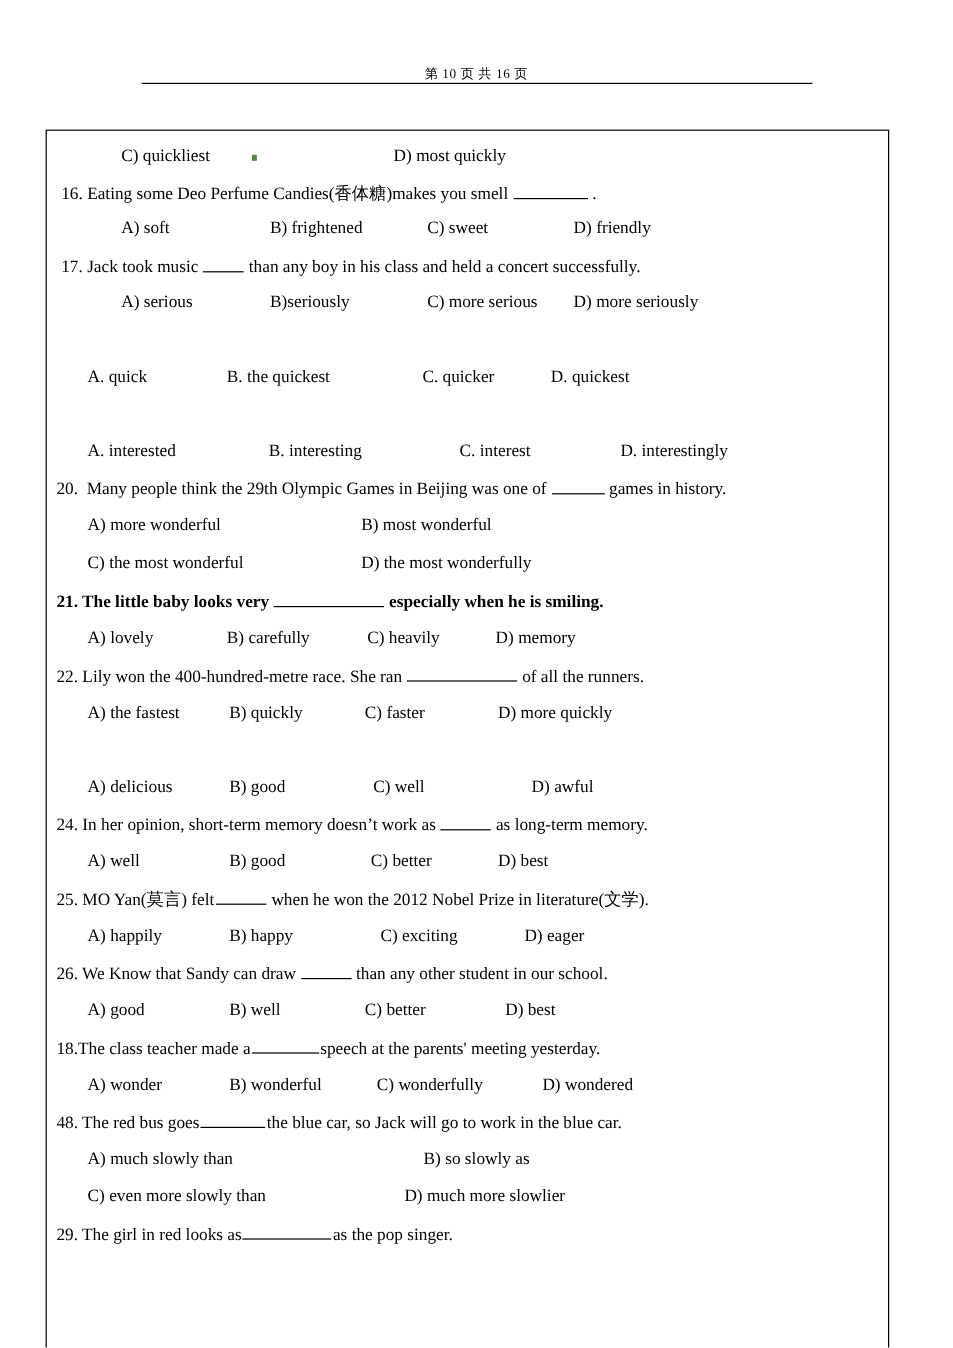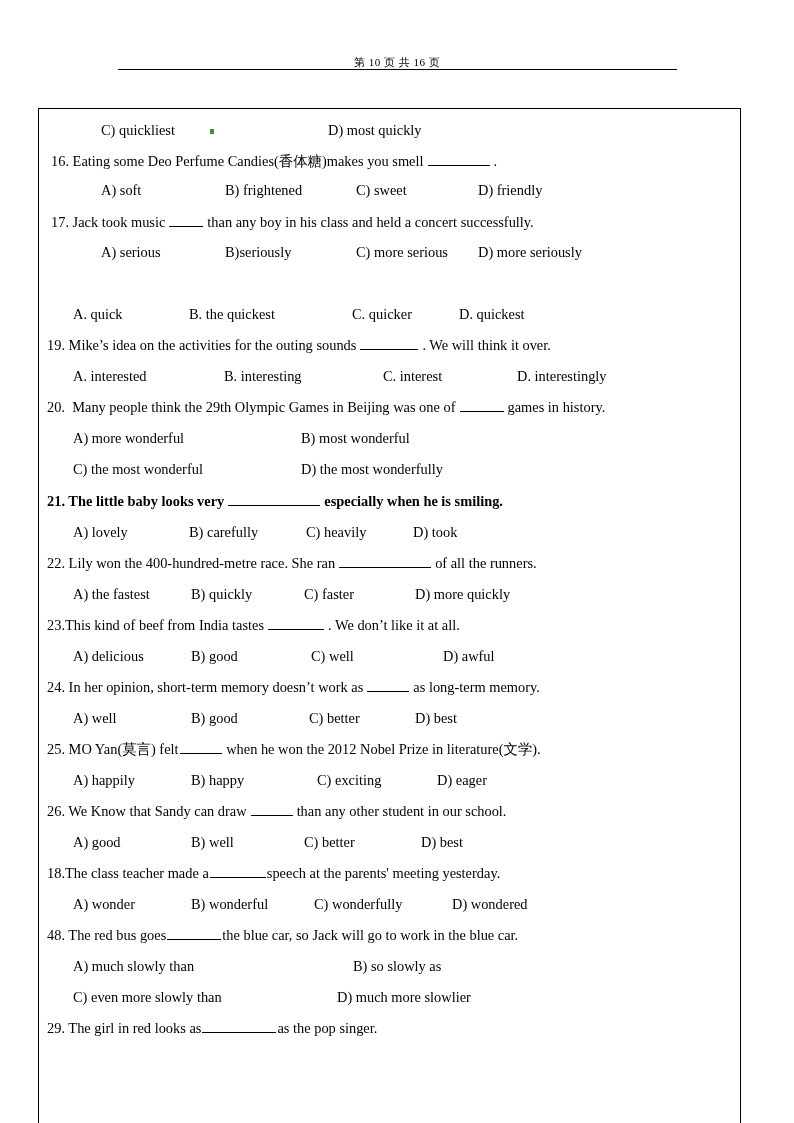--- a/index.html
+++ b/index.html
@@ -126,24 +126,20 @@
     <div class="opt" style="left:62px; top:134px;">A) serious</div>
     <div class="opt" style="left:186px; top:134px;">B)seriously</div>
     <div class="opt" style="left:317px; top:134px;">C) more serious</div>
     <div class="opt" style="left:439px; top:134px;">D) more seriously</div>
 
     <div class="opt" style="left:34px; top:196px;">A. quick</div>
     <div class="opt" style="left:150px; top:196px;">B. the quickest</div>
     <div class="opt" style="left:313px; top:196px;">C. quicker</div>
     <div class="opt" style="left:420px; top:196px;">D. quickest</div>
 
-    <div class="row stem" style="left:8px; top:227px;">
-      <span>19.</span>
-      <span>Mike’s idea on the activities for the outing sounds</span><span class="blank sp" style="width:58px;"></span><span>. We will think it over.</span>
-    </div>
     <div class="opt" style="left:34px; top:258px;">A. interested</div>
     <div class="opt" style="left:185px; top:258px;">B. interesting</div>
     <div class="opt" style="left:344px; top:258px;">C. interest</div>
     <div class="opt" style="left:478px; top:258px;">D. interestingly</div>
 
     <div class="row stem" style="left:8px; top:289px;">
       <span>20.</span>&nbsp;
       <span>Many people think the 29th Olympic Games in Beijing was one of</span><span class="blank sp" style="width:44px;"></span><span>games in history.</span>
     </div>
     <div class="opt" style="left:34px; top:320px;">A) more wonderful</div>
@@ -151,34 +147,31 @@
     <div class="opt" style="left:34px; top:351px;">C) the most wonderful</div>
     <div class="opt" style="left:262px; top:351px;">D) the most wonderfully</div>
 
     <div class="row stem" style="left:8px; top:383px;font-weight:bold;">
       <span>21.</span>
       <span>The little baby looks very</span><span class="blank sp" style="width:92px;"></span><span>especially when he is smiling.</span>
     </div>
     <div class="opt" style="left:34px; top:414px;">A) lovely</div>
     <div class="opt" style="left:150px; top:414px;">B) carefully</div>
     <div class="opt" style="left:267px; top:414px;">C) heavily</div>
-    <div class="opt" style="left:374px; top:414px;">D) took</div>
+    <div class="opt" style="left:374px; top:414px;">D) memory</div>
 
     <div class="row stem" style="left:8px; top:445px;">
       <span>22.</span>
       <span>Lily won the 400-hundred-metre race. She ran</span><span class="blank sp" style="width:92px;"></span><span>of all the runners.</span>
     </div>
     <div class="opt" style="left:34px; top:476px;">A) the fastest</div>
     <div class="opt" style="left:152px; top:476px;">B) quickly</div>
     <div class="opt" style="left:265px; top:476px;">C) faster</div>
     <div class="opt" style="left:376px; top:476px;">D) more quickly</div>
 
-    <div class="row stem" style="left:8px; top:507px;">
-      <span>23.</span><span>This kind of beef from India tastes</span><span class="blank sp" style="width:56px;"></span><span>. We don’t like it at all.</span>
-    </div>
     <div class="opt" style="left:34px; top:538px;">A) delicious</div>
     <div class="opt" style="left:152px; top:538px;">B) good</div>
     <div class="opt" style="left:272px; top:538px;">C) well</div>
     <div class="opt" style="left:404px; top:538px;">D) awful</div>
 
     <div class="row stem" style="left:8px; top:569px;">
       <span>24.</span>
       <span>In her opinion, short-term memory doesn’t work as</span><span class="blank sp" style="width:42px;"></span><span>as long-term memory.</span>
     </div>
     <div class="opt" style="left:34px; top:600px;">A) well</div>

